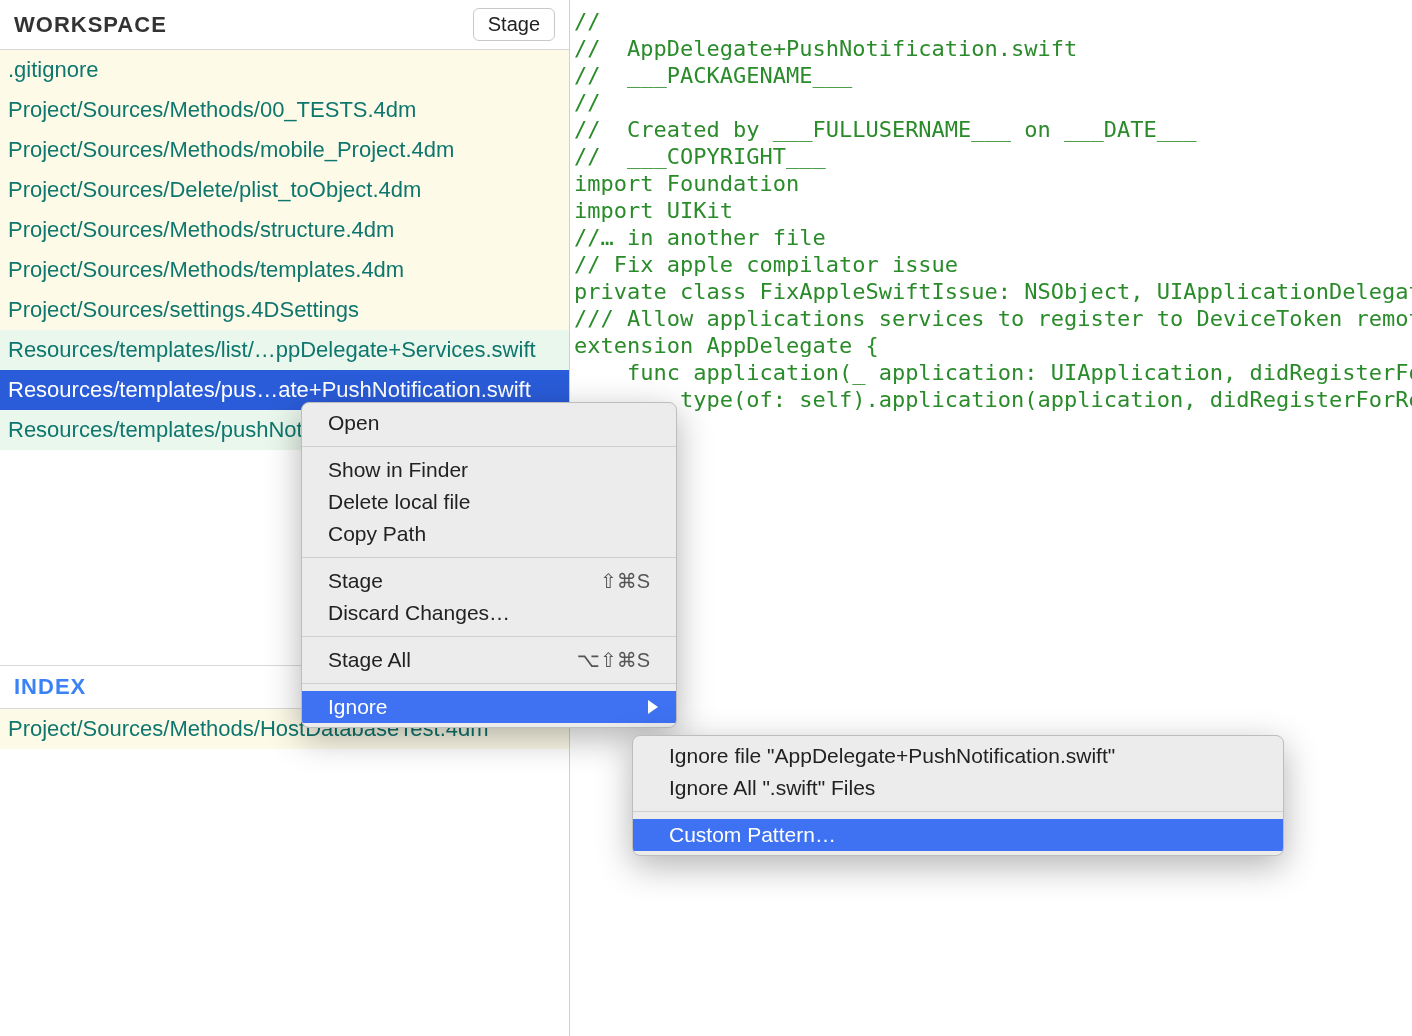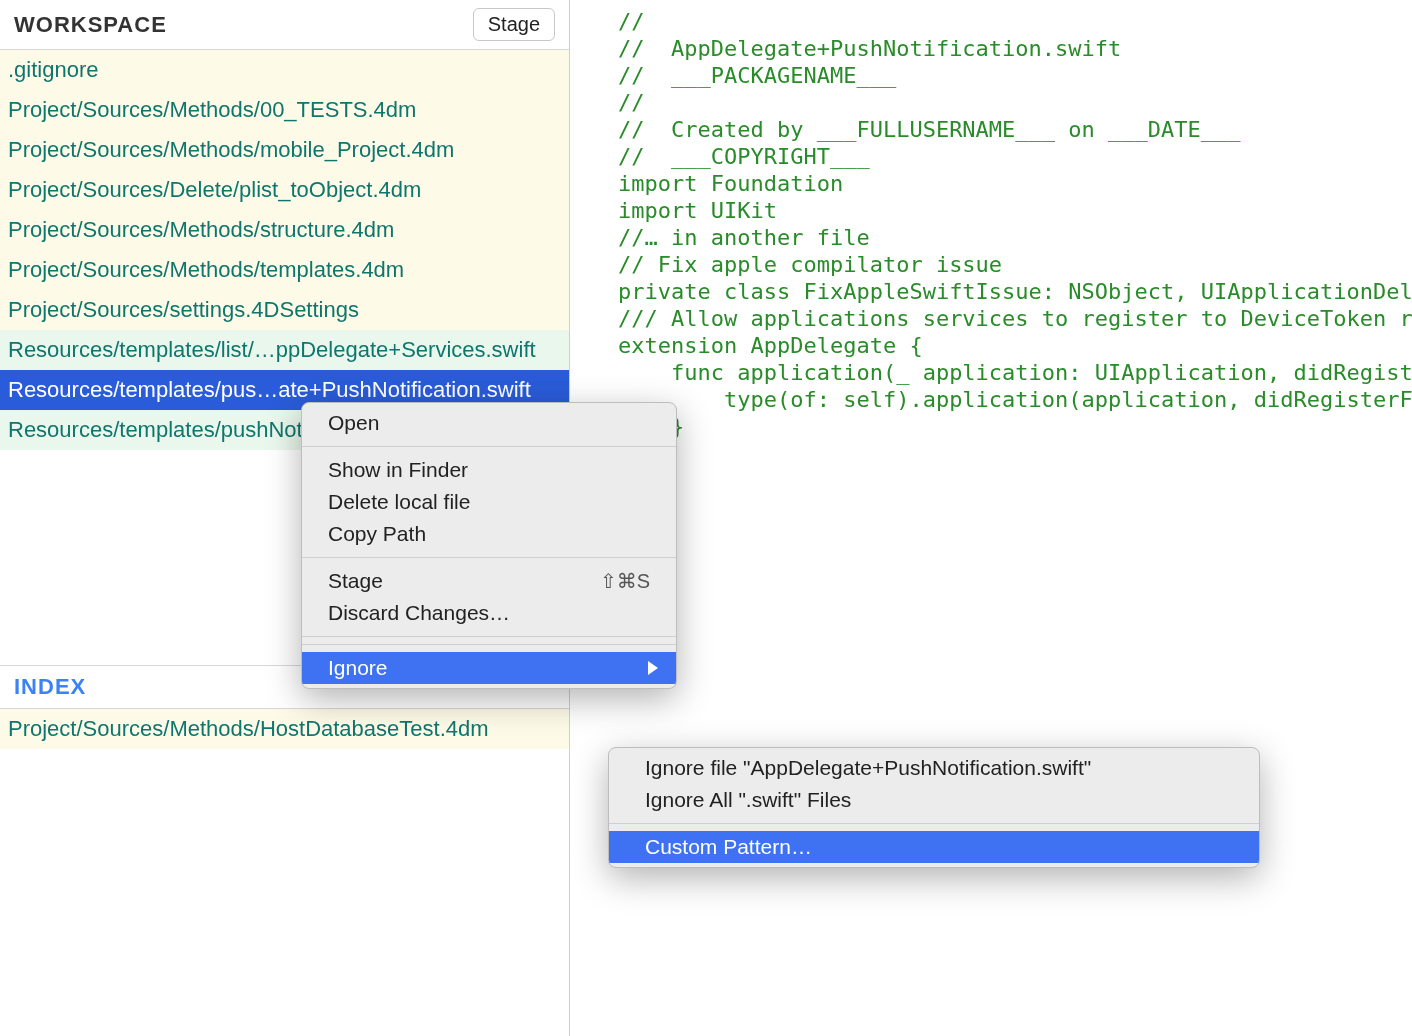--- a/index.html
+++ b/index.html
@@ -4,21 +4,21 @@
   <style>
     * { margin: 0; padding: 0; box-sizing: border-box; }
     body {
       font-family: -apple-system, BlinkMacSystemFont, "Helvetica Neue", Arial, sans-serif;
       background: #fff;
       width: 1412px;
       height: 1036px;
       overflow: hidden;
       position: relative;
     }
-    .container { display: flex; height: 100%; gap: 44px; }
+    .container { display: flex; height: 100%; }
     .left-panel {
       width: 570px;
       border-right: 1px solid #d0d0d0;
       background: #fff;
       overflow: hidden;
     }
     .section-header {
       display: flex;
       align-items: center;
       justify-content: space-between;
@@ -102,29 +102,28 @@
     .arrow {
       width: 0; height: 0;
       border-top: 7px solid transparent;
       border-bottom: 7px solid transparent;
       border-left: 10px solid #fff;
       margin-right: -8px;
     }
     .submenu {
       position: absolute;
       top: 735px;
-      left: 608px;
+      left: 632px;
       width: 652px;
       background: #ececec;
       border: 1px solid #bdbdbd;
       border-radius: 8px;
       box-shadow: 0 10px 35px rgba(0,0,0,0.30);
       overflow: hidden;
       padding: 4px 0;
-      margin-top: 12px;
     }
     .submenu .menu-item { padding: 4px 36px; }
   </style>
 </head>
 <body>
 
 <div class="container">
   <div class="left-panel">
     <div class="section-header">
       <span class="section-title">WORKSPACE</span>
@@ -190,20 +189,24 @@
     </div>
   <div class="menu-sep"></div>
   <div class="menu-item">
     <span>Stage</span>
     <span class="menu-shortcut">⇧⌘S</span>
   </div>
   <div class="menu-item">
       <span>Discard Changes…</span>
     </div>
   <div class="menu-sep"></div>
+  <div class="menu-item">
+    <span>Stage All</span>
+    <span class="menu-shortcut">⌥⇧⌘S</span>
+  </div>
   <div class="menu-sep"></div>
   <div class="menu-item highlighted">
     <span>Ignore</span>
     <span class="arrow"></span>
   </div>
 </div>
 
 <div class="submenu">
   <div class="menu-item">
       <span>Ignore file "AppDelegate+PushNotification.swift"</span>

